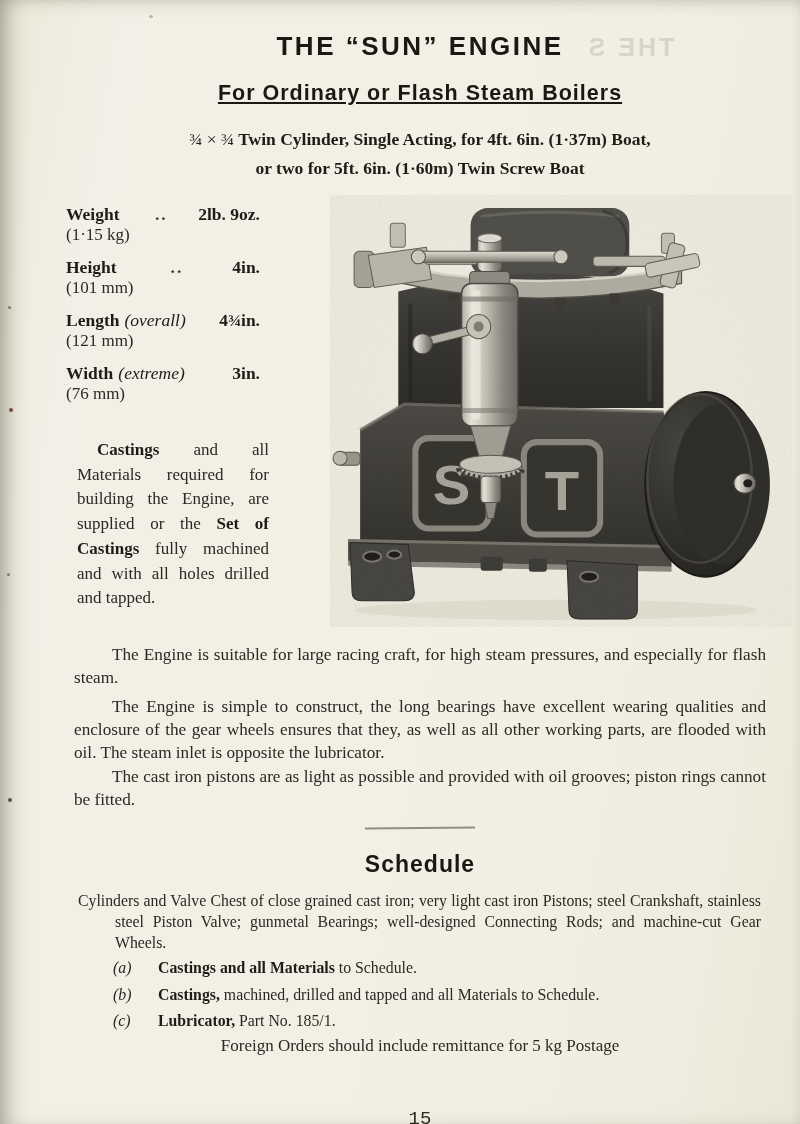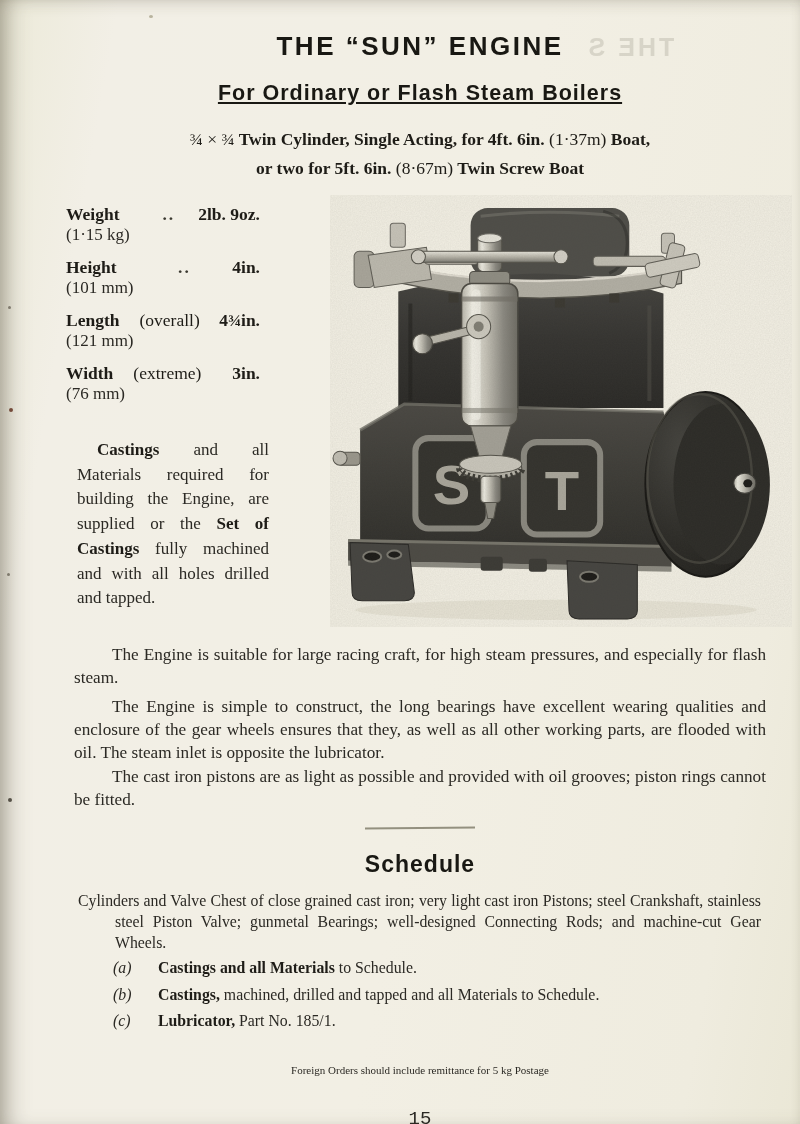--- a/index.html
+++ b/index.html
@@ -14,30 +14,30 @@
   }
   .centered{position:absolute;left:40px;right:0;text-align:center;}
   .title{top:31px;font-family:"Liberation Sans",sans-serif;font-weight:700;font-size:26px;letter-spacing:2.5px;color:#191813;}
   .subtitle{top:81px;font-family:"Liberation Sans",sans-serif;font-weight:700;font-size:21.5px;letter-spacing:1px;color:#191813;text-decoration:underline;}
   .ghost-title{
     position:absolute;top:33px;left:480px;width:300px;text-align:center;transform:scaleX(-1);
     font-family:"Liberation Sans",sans-serif;font-weight:700;font-size:25px;letter-spacing:3px;
     color:rgba(116,110,94,0.20);z-index:1;
   }
   .tagline{position:absolute;left:40px;right:0;text-align:center;font-size:17.5px;font-weight:700;color:#1e1c17;white-space:pre-wrap;}
-  .tagline .metric{font-weight:400;margin-top:10px;}
+  .tagline .metric{font-weight:700;margin-top:10px;}
   .tagline .frac{font-weight:400;}
   .tagline1{top:129px}
   .tagline2{top:158px}
 
   .specs{position:absolute;left:66px;top:204px;width:194px;}
   .spec-row{margin-bottom:12px;}
   .spec-main{display:flex;align-items:flex-end;font-size:17.5px;line-height:20.5px;color:#1e1c17;}
   .spec-label{font-weight:700;}
-  .spec-qualifier{font-weight:400;margin-left:20px;}
+  .spec-qualifier{font-weight:400;margin-left:5px;font-style:italic;}
   .spec-leader{flex:1;text-align:center;font-weight:700;letter-spacing:2px;color:#3a382f;}
   .spec-value{font-weight:700;text-align:right;white-space:nowrap;}
   .spec-metric{font-size:17px;line-height:20.5px;text-align:left;padding-right:2px;}
 
   .castings{position:absolute;left:66px;top:427px;width:192px;margin:11px;font-size:17px;line-height:24.7px;text-align:justify;text-indent:20px;}
   .b{font-weight:700;color:#1e1c17;}
 
   .engine{position:absolute;left:330px;top:195px;width:462px;height:432px;}
 
   .bodyp{position:absolute;left:74px;right:34px;margin:0;text-align:justify;font-size:17.2px;line-height:23.2px;text-indent:38px;}
@@ -45,37 +45,37 @@
 
   .divider{position:absolute;top:827px;left:365px;width:110px;height:2px;background:#93907f;transform:rotate(-0.4deg);}
 
   .schedule-heading{top:851px;font-family:"Liberation Sans",sans-serif;font-weight:700;font-size:23px;letter-spacing:1px;color:#191813;}
   .schedule-intro{position:absolute;left:78px;right:39px;top:890px;margin:0;font-size:15.8px;line-height:21px;text-align:justify;padding-left:37px;text-indent:-37px;}
   .schedule-items{position:absolute;left:113px;right:40px;top:958px;}
   .schedule-item{display:flex;margin-bottom:6px;font-size:15.8px;line-height:20.5px;}
   .item-marker{width:45px;flex:0 0 45px;font-style:italic;}
   .item-text{white-space:pre-wrap;}
 
-  .footer-note{top:1064px;font-size:11px;}
+  .footer-note{top:1036px;font-size:17px;}
   .page-number{top:1108px;font-size:19px;font-family:Liberation Mono, monospace;}
 
   .speck{position:absolute;border-radius:50%;z-index:55;}
 </style>
 </head>
 <body>
 
 <div class="page">
 
   <div class="ghost-title">THE S</div>
 
   <div class="centered title">THE “SUN” ENGINE</div>
   <div class="centered subtitle">For Ordinary or Flash Steam Boilers</div>
 
   <div class="tagline tagline1"><span class="frac">¾ × ¾</span><span> Twin Cylinder, Single Acting, for 4ft. 6in. </span><span class="metric">(1·37m)</span><span> Boat,</span></div>
-  <div class="tagline tagline2"><span>or two for 5ft. 6in. </span><span class="metric">(8·67m)</span><span> Twin Screw Boat</span></div>
+  <div class="tagline tagline2"><span>or two for 5ft. 6in. </span><span class="metric">(1·60m)</span><span> Twin Screw Boat</span></div>
 
   <div class="specs">
     <div class="spec-row">
       <div class="spec-main">
           <span class="spec-label">Weight</span>
           <span class="spec-qualifier"></span>
           <span class="spec-leader">..</span>
           <span class="spec-value">2lb. 9oz.</span>
         </div>
       <div class="spec-metric">(1·15 kg)</div>

